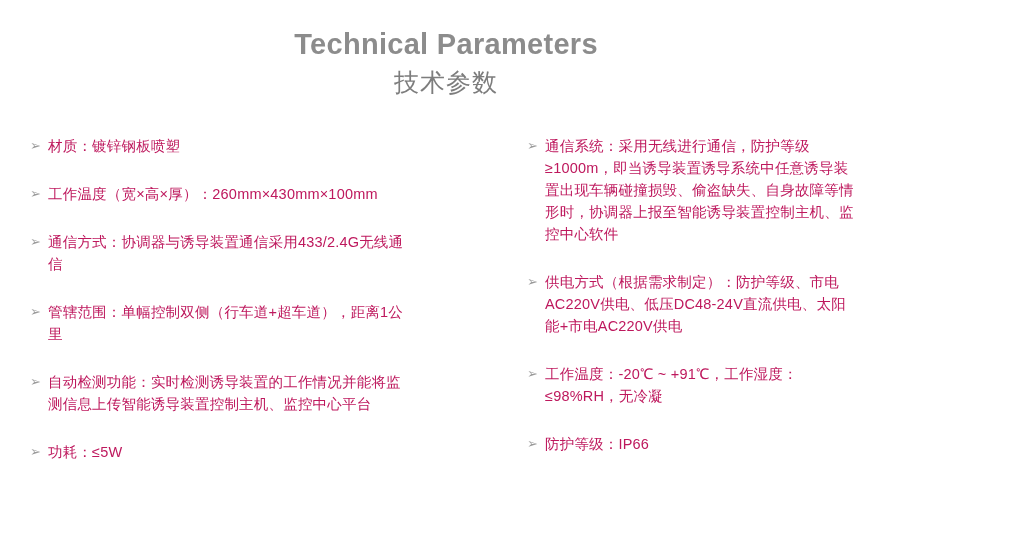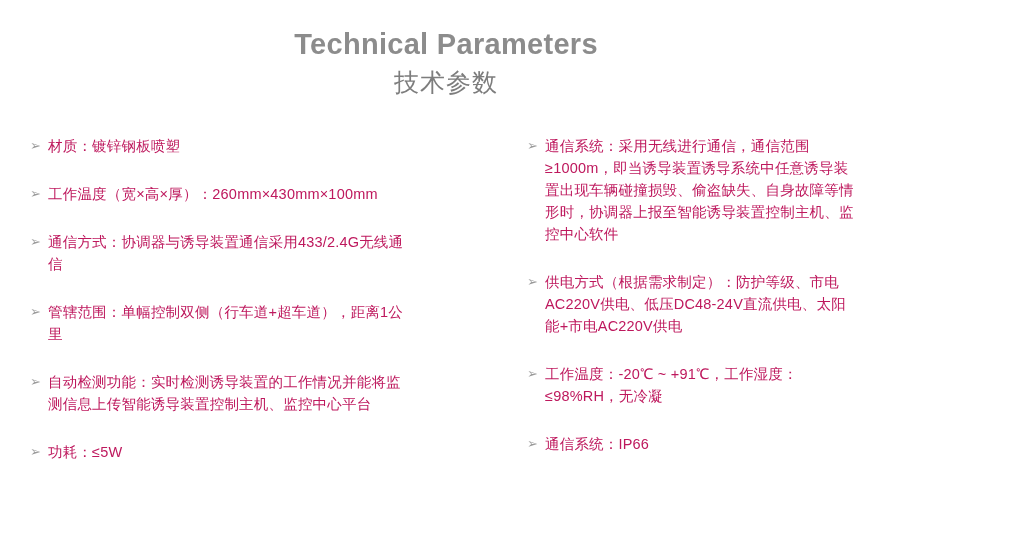--- a/index.html
+++ b/index.html
@@ -119,35 +119,35 @@
         <span class="bullet">➢</span>
         <span class="spec-text">功耗：≤5W</span>
       </div>
 
     </div>
 
     <div class="col col-right">
 
       <div class="spec-item">
         <span class="bullet">➢</span>
-        <span class="spec-text">通信系统：采用无线进行通信，通信范围≥1000m，即当诱导装置诱导系统中任意诱导装置出现车辆碰撞损毁、偷盗缺失、自身故障等情形时，协调器上报至智能诱导装置控制主机、监控中心软件</span>
+        <span class="spec-text">通信系统：采用无线进行通信，防护等级≥1000m，即当诱导装置诱导系统中任意诱导装置出现车辆碰撞损毁、偷盗缺失、自身故障等情形时，协调器上报至智能诱导装置控制主机、监控中心软件</span>
       </div>
 
       <div class="spec-item">
         <span class="bullet">➢</span>
         <span class="spec-text">供电方式（根据需求制定）：防护等级、市电AC220V供电、低压DC48-24V直流供电、太阳能+市电AC220V供电</span>
       </div>
 
       <div class="spec-item">
         <span class="bullet">➢</span>
         <span class="spec-text">工作温度：-20℃ ~ +91℃，工作湿度：≤98%RH，无冷凝</span>
       </div>
 
       <div class="spec-item">
         <span class="bullet">➢</span>
-        <span class="spec-text">通信系统：IP66</span>
+        <span class="spec-text">防护等级：IP66</span>
       </div>
 
     </div>
 
   </div>
 
 </div>
 
 </body></html>

